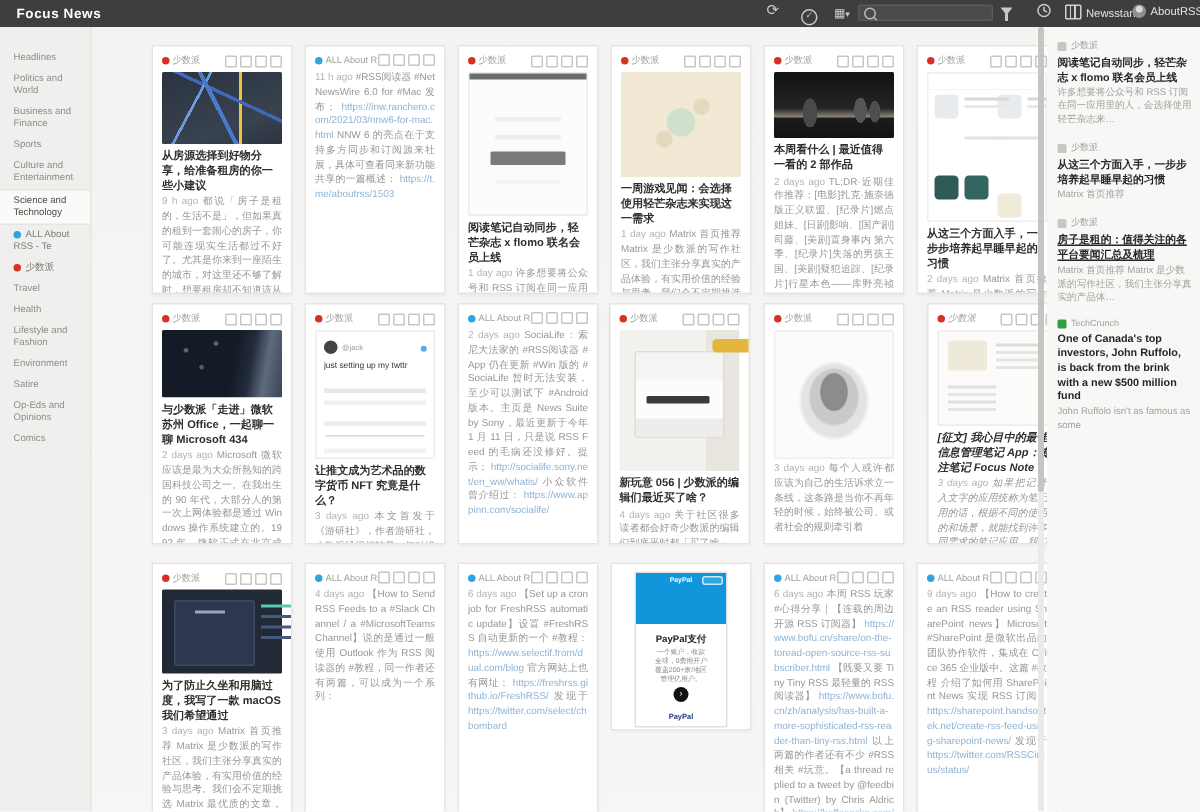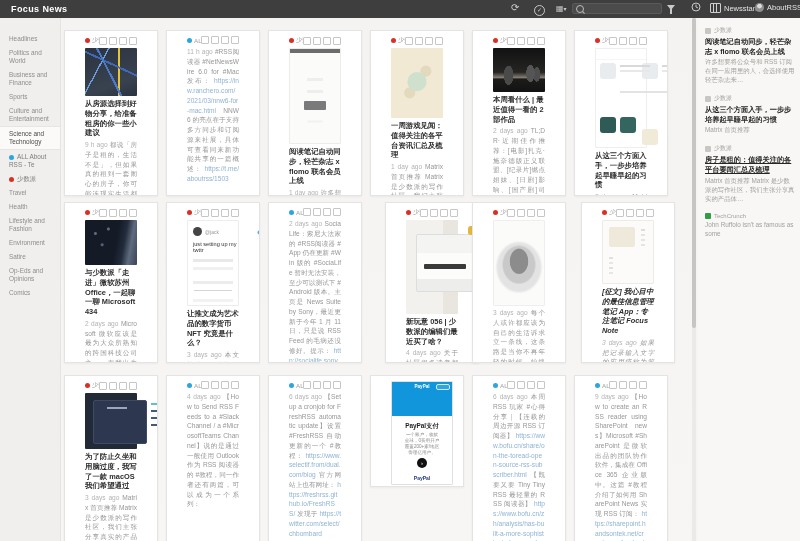--- a/index.html
+++ b/index.html
@@ -28,21 +28,21 @@
   
   .sidebar{position:absolute;top:18px;left:0;width:61px;height:523px;background:#f1efed;
            border-right:1px solid #e6e4e1;padding-top:14px;box-sizing:border-box;z-index:5;}
   .si{padding:3px 4px 3px 9px;font-size:6.4px;line-height:1.25;color:#8f8d8a;cursor:pointer;}
   .si.sel{background:#fbfaf9;color:#4e4c49;border-top:1px solid #e7e5e2;border-bottom:1px solid #e7e5e2;}
   .si .dot{display:inline-block;width:5px;height:5px;border-radius:50%;margin-right:3px;vertical-align:middle;}
   .si.feed{padding-left:9px;color:#7e7c79;}
   
   .grid{position:absolute;top:18px;left:61px;width:630px;height:523px;background:linear-gradient(#f4f3f1,#f7f6f4);}
   .card{position:absolute;width:94px;background:#fff;border:1px solid #e6e4e2;box-shadow:0 1px 2px rgba(0,0,0,.05);
-        padding:5px 20px;box-sizing:border-box;overflow:hidden;cursor:pointer;}
+        padding:5px 6px;box-sizing:border-box;overflow:hidden;cursor:pointer;margin-left:37px;}
   .chead{display:flex;align-items:center;margin-bottom:3px;}
   .chead .dot{width:5px;height:5px;border-radius:50%;margin-right:2px;flex:0 0 auto;}
   .csrc{font-size:6.2px;color:#a0a0a0;white-space:nowrap;overflow:hidden;max-width:50px;}
   .shares{margin-left:auto;display:flex;gap:2px;}
   .shares i{width:6px;height:6px;border:1px solid #c6c6c6;border-radius:1px;display:block;}
   .ctitle{font-size:7.4px;font-weight:bold;color:#2e2e2e;line-height:1.32;margin:3px 0 2px;}
   .cbody{font-size:6.6px;color:#979797;line-height:1.48;text-align:justify;word-break:break-all;}
   .cbody .time{color:#b3b3b3;}
   .cbody .lnk{color:#8fb3d4;}
   
@@ -225,21 +225,21 @@
       <span class="dot" style="background: rgb(217, 48, 37);"></span>
       <span class="csrc">少数派</span>
       <span class="shares">
         <i></i>
         <i></i>
         <i></i>
         <i></i>
       </span>
     </div>
     <div class="im im-iso" style="display: block;"></div>
-    <div class="ctitle" style="display: block;">一周游戏见闻：值得关注的各平台资讯汇总及梳理</div>
+    <div class="ctitle" style="display: block;">一周游戏见闻：会选择使用轻芒杂志来实现这一需求</div>
     <div class="cbody"><span class="time">1 day ago </span><span>Matrix 首页推荐 Matrix 是少数派的写作社区，我们主张分享真实的产品体验，有实用价值的经验与思考。我们会不定期挑选 Matrix 最优质的文章，展示来自用户的最真实的体验和观点。文章代表作者个人观点，少数派仅对标题和排版略作修改。2021.3.26 早餐游闻五条《一周游戏见闻》是利时 </span></div>
   </div>
       <div class="card" style="left: 411px; top: 12px; height: 166px;">
     <div class="chead">
       <span class="dot" style="background: rgb(217, 48, 37);"></span>
       <span class="csrc">少数派</span>
       <span class="shares">
         <i></i>
         <i></i>
         <i></i>
@@ -305,21 +305,21 @@
       <span class="shares">
         <i></i>
         <i></i>
         <i></i>
         <i></i>
       </span>
     </div>
 
     <div class="cbody"><span class="time">2 days ago </span><span>SociaLife：索尼大法家的 #RSS阅读器 #App 仍在更新 #Win 版的 #SociaLife 暂时无法安装，至少可以测试下 #Android 版本。主页是 News Suite by Sony，最近更新于今年 1 月 11 日，只是说 RSS Feed 的毛病还没修好。提示： </span><span class="lnk">http://socialife.sony.net/en_ww/whatis/ </span><span> 小众软件曾介绍过： </span><span class="lnk">https://www.appinn.com/socialife/ </span></div>
   </div>
-      <div class="card" style="left: 324px; top: 184px; height: 161px;">
+      <div class="card" style="left: 308px; top: 184px; height: 161px;">
     <div class="chead">
       <span class="dot" style="background: rgb(217, 48, 37);"></span>
       <span class="csrc">少数派</span>
       <span class="shares">
         <i></i>
         <i></i>
         <i></i>
         <i></i>
       </span>
     </div>
@@ -472,16 +472,17 @@
       <span class="pisrc">少数派</span>
     </div>
     <div class="pititle und">房子是租的：值得关注的各平台要闻汇总及梳理</div>
     <div class="pidesc">Matrix 首页推荐 Matrix 是少数派的写作社区，我们主张分享真实的产品体…</div>
   </div>
       <div class="pi">
     <div class="pihead">
       <span class="picon green"></span>
       <span class="pisrc">TechCrunch</span>
     </div>
+    <div class="pititle">One of Canada's top investors, John Ruffolo, is back from the brink with a new $500 million fund</div>
     <div class="pidesc">John Ruffolo isn't as famous as some</div>
   </div>
     </div>
 </div>
 
 </body></html>

